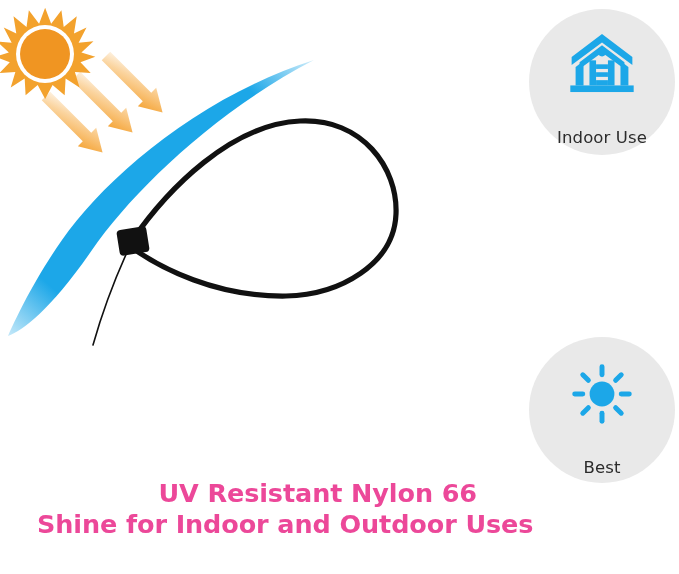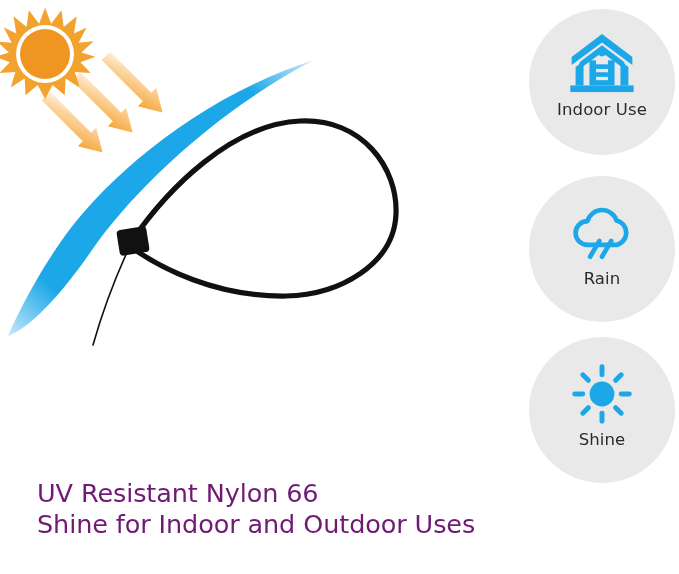--- a/index.html
+++ b/index.html
@@ -36,24 +36,25 @@
   
   #headline {
     position: absolute;
     left: 37px;
     top: 478px;
     width: 440px;
   }
   .headline-line {
     font-size: 25.5px;
     line-height: 31px;
-    color: #701a75;
-    font-weight: 400;
+    color: #ec4899;
+    font-weight: 700;
     letter-spacing: -0.1px;
     white-space: nowrap;
+    text-align: right;
   }
 
   #footer-ghost {
     position: absolute;
     left: 105px;
     top: 560px;
     width: 420px;
     height: 10px;
     font-size: 9px;
     color: #f3f3f3;
@@ -73,20 +74,21 @@
     position: absolute;
     left: 0;
     width: 146px;
     height: 146px;
     border-radius: 50%;
     background: #e9e9e9;
     display: flex;
     flex-direction: column;
     align-items: center;
     justify-content: flex-start;
+    gap: 28px;
   }
   .badge-1 { top: 9px; }
   .badge-2 { top: 176px; }
   .badge-3 { top: 337px; }
 
   .badge-icon {
     margin-top: 22px;
     width: 66px;
     height: 64px;
     display: block;
@@ -202,47 +204,32 @@
 
         <rect x="41" y="74" width="18" height="8"></rect>
 
         <circle cx="50" cy="31" r="7"></circle>
 
         <rect x="2" y="82" width="96" height="10"></rect>
       </svg>
       <div class="badge-label">Indoor Use</div>
     </div>
 
-    <div class="badge badge-2">
-      <svg class="badge-icon" viewBox="0 0 100 92" fill="none" stroke="#1ca7e8" stroke-width="7" stroke-linecap="round" stroke-linejoin="round">
-
-        <path d="M28 64
-                 A18 18 0 0 1 28 28
-                 A23 23 0 0 1 72 27
-                 A19 19 0 0 1 72 64
-                 Z"></path>
-
-        <line x1="46" y1="58" x2="32" y2="82"></line>
-
-        <line x1="64" y1="58" x2="50" y2="82"></line>
-      </svg>
-      <div class="badge-label">Rain</div>
-    </div>
 
     <div class="badge badge-3">
       <svg class="badge-icon" viewBox="0 0 100 100" fill="#1ca7e8">
         <circle cx="50" cy="50" r="20"></circle>
         <g stroke="#1ca7e8" stroke-width="8" stroke-linecap="round">
           <line x1="50" y1="6" x2="50" y2="19"></line>
           <line x1="50" y1="81" x2="50" y2="94"></line>
           <line x1="6" y1="50" x2="19" y2="50"></line>
           <line x1="81" y1="50" x2="94" y2="50"></line>
           <line x1="19" y1="19" x2="28" y2="28"></line>
           <line x1="72" y1="72" x2="81" y2="81"></line>
           <line x1="81" y1="19" x2="72" y2="28"></line>
           <line x1="28" y1="72" x2="19" y2="81"></line>
         </g>
       </svg>
-      <div class="badge-label">Shine</div>
+      <div class="badge-label">Best</div>
     </div>
 
   </div>
 </div>
 
 </body></html>

